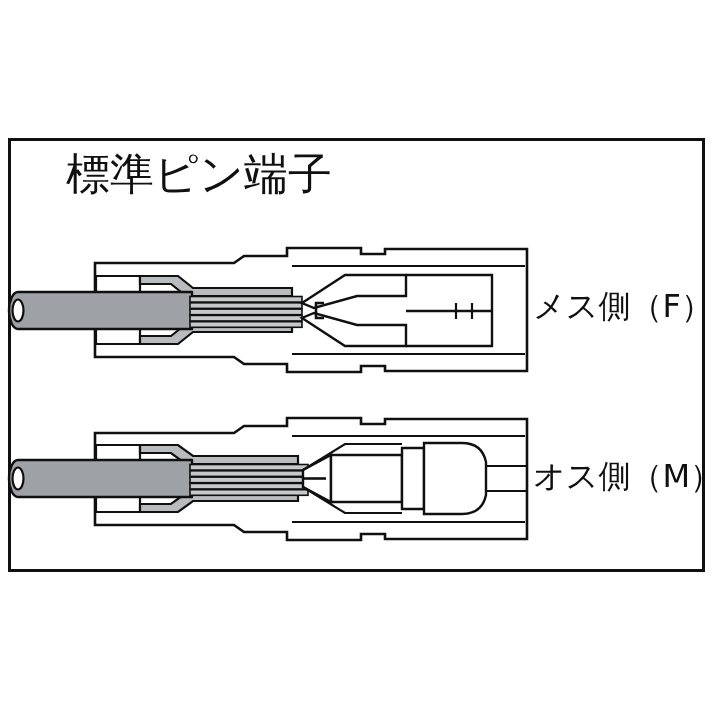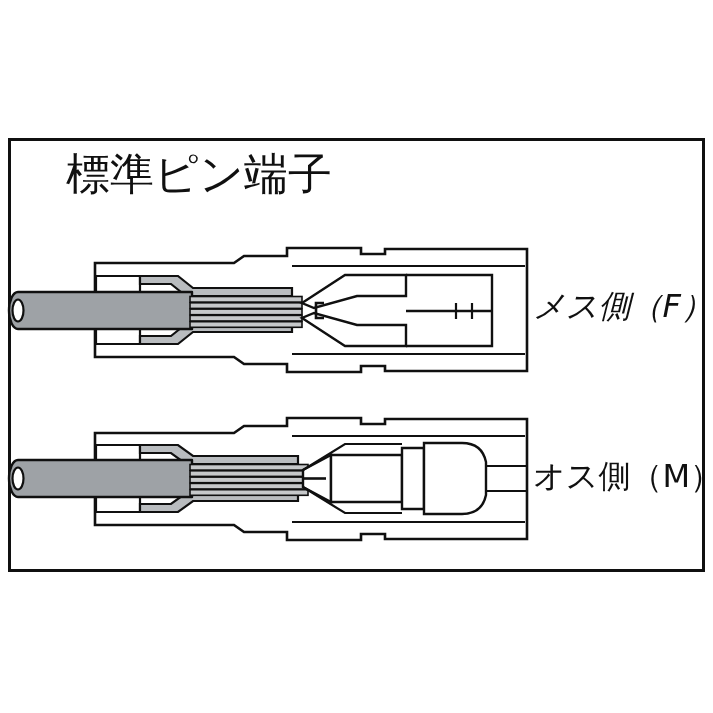--- a/index.html
+++ b/index.html
@@ -44,21 +44,21 @@
     margin-left: 40px;
   }
   .side-label {
     position: absolute;
     font-size: 32px;
     line-height: 36px;
     color: #101010;
     font-family: "DejaVu Sans", "Liberation Sans", sans-serif;
     white-space: nowrap;
   }
-  #label-female { left: 533px; top: 288px; font-style: italic; }
+  #label-female { left: 533px; top: 288px; }
   #label-male   { left: 533px; top: 458px; }
 
   .svg-layer {
     position: absolute;
     left: 0;
     top: 0;
     width: 713px;
     height: 713px;
     pointer-events: none;
   }

